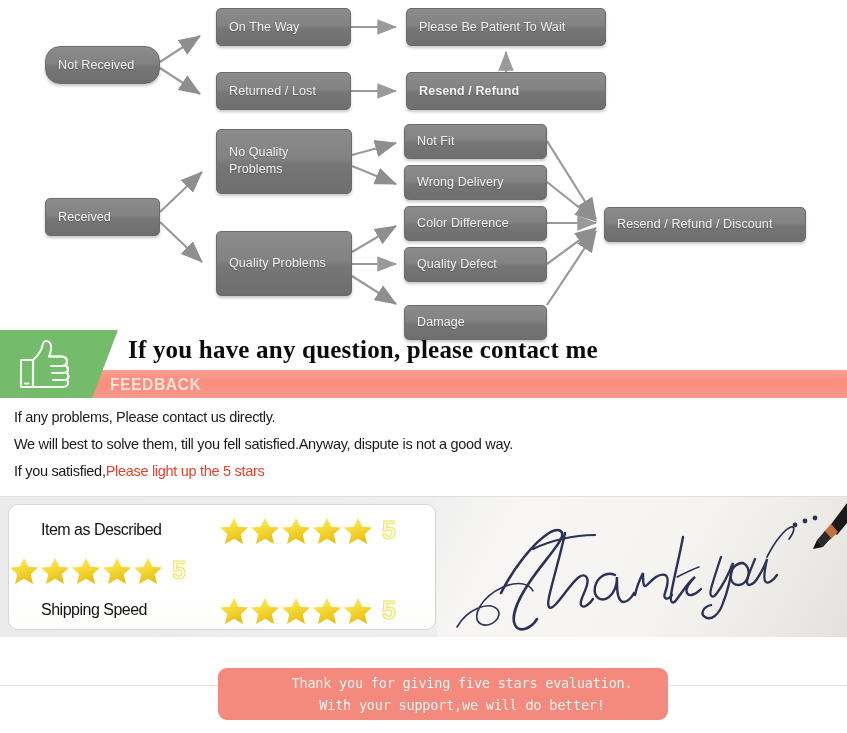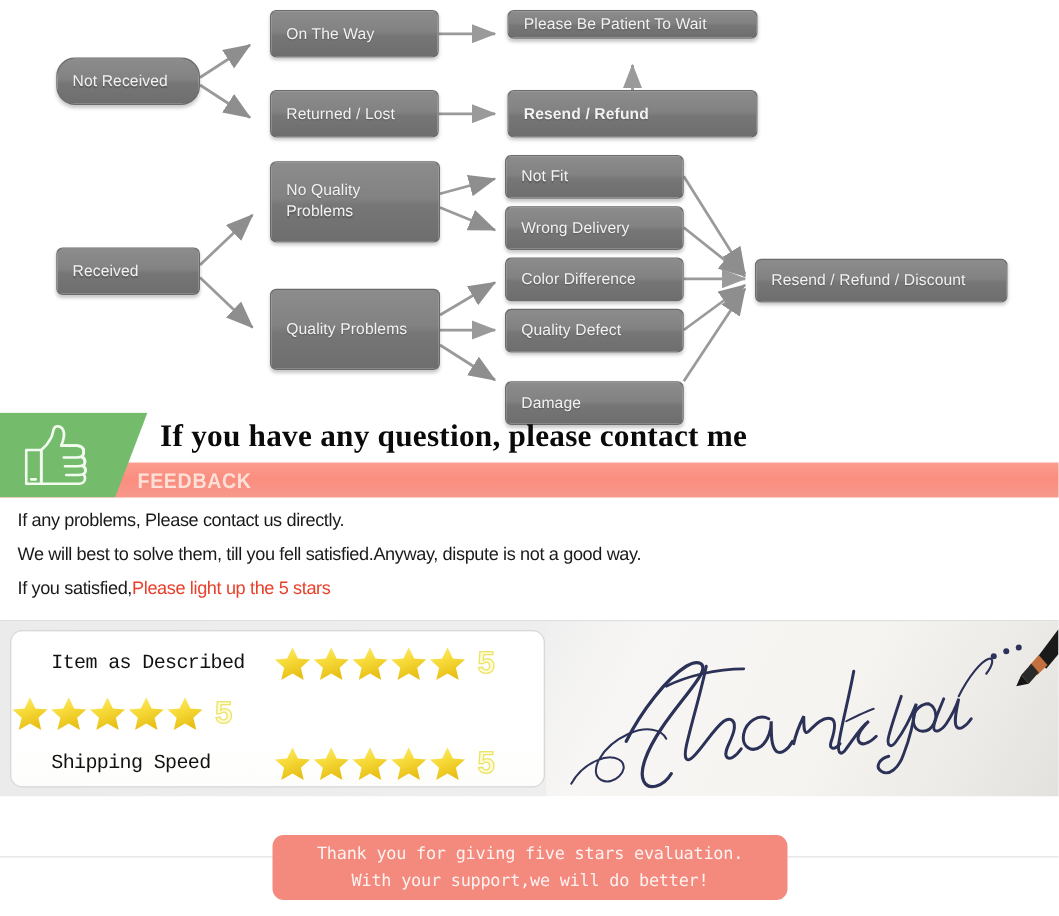--- a/index.html
+++ b/index.html
@@ -138,21 +138,21 @@
     position: absolute;
     left: 0;
     width: 428px; height: 42px;
     display: flex;
     align-items: center;
   }
   .rating-label {
     width: 210px;
     padding-left: 32px;
     box-sizing: border-box;
-    font-family: Liberation Mono, monospace;
+    font-family: Liberation Sans, sans-serif;
     font-size: 16px;
     color: #121212;
     letter-spacing: -0.5px;
     white-space: nowrap;
   }
   .rating-stars {
     display: flex;
     align-items: center;
     gap: 1px;
   }
@@ -194,20 +194,21 @@
     position: absolute;
     left: 218px; top: 31px;
     width: 412px; height: 52px;
     background: #f4897d;
     border-radius: 9px;
     display: flex;
     flex-direction: column;
     align-items: center;
     justify-content: center;
     z-index: 2;
+    padding-left: 38px;
   }
   #bottom-banner .bl {
     font-family: "DejaVu Sans Mono", monospace;
     font-size: 13.5px;
     color: #fdf3f1;
     letter-spacing: -0.2px;
     line-height: 22px;
     white-space: nowrap;
   }
 </style>
@@ -254,21 +255,21 @@
   </svg>
 <div class="fc-box" style="left: 45px; top: 46px; width: 115px; height: 38px; border-radius: 15px;">
       <span>Not Received</span>
     </div>
     <div class="fc-box" style="left: 216px; top: 8px; width: 135px; height: 38px;">
       <span>On The Way</span>
     </div>
     <div class="fc-box" style="left: 216px; top: 72px; width: 135px; height: 38px;">
       <span>Returned / Lost</span>
     </div>
-    <div class="fc-box" style="left: 406px; top: 8px; width: 200px; height: 23px;">
+    <div class="fc-box" style="left: 406px; top: 8px; width: 200px; height: 38px;">
       <span>Please Be Patient To Wait</span>
     </div>
     <div class="fc-box" style="left: 406px; top: 72px; width: 200px; height: 38px; font-weight: bold;">
       <span>Resend / Refund</span>
     </div>
     <div class="fc-box" style="left: 45px; top: 198px; width: 115px; height: 38px;">
       <span>Received</span>
     </div>
     <div class="fc-box multi" style="left: 216px; top: 129px; width: 136px; height: 65px;">
       <div>No Quality</div>

